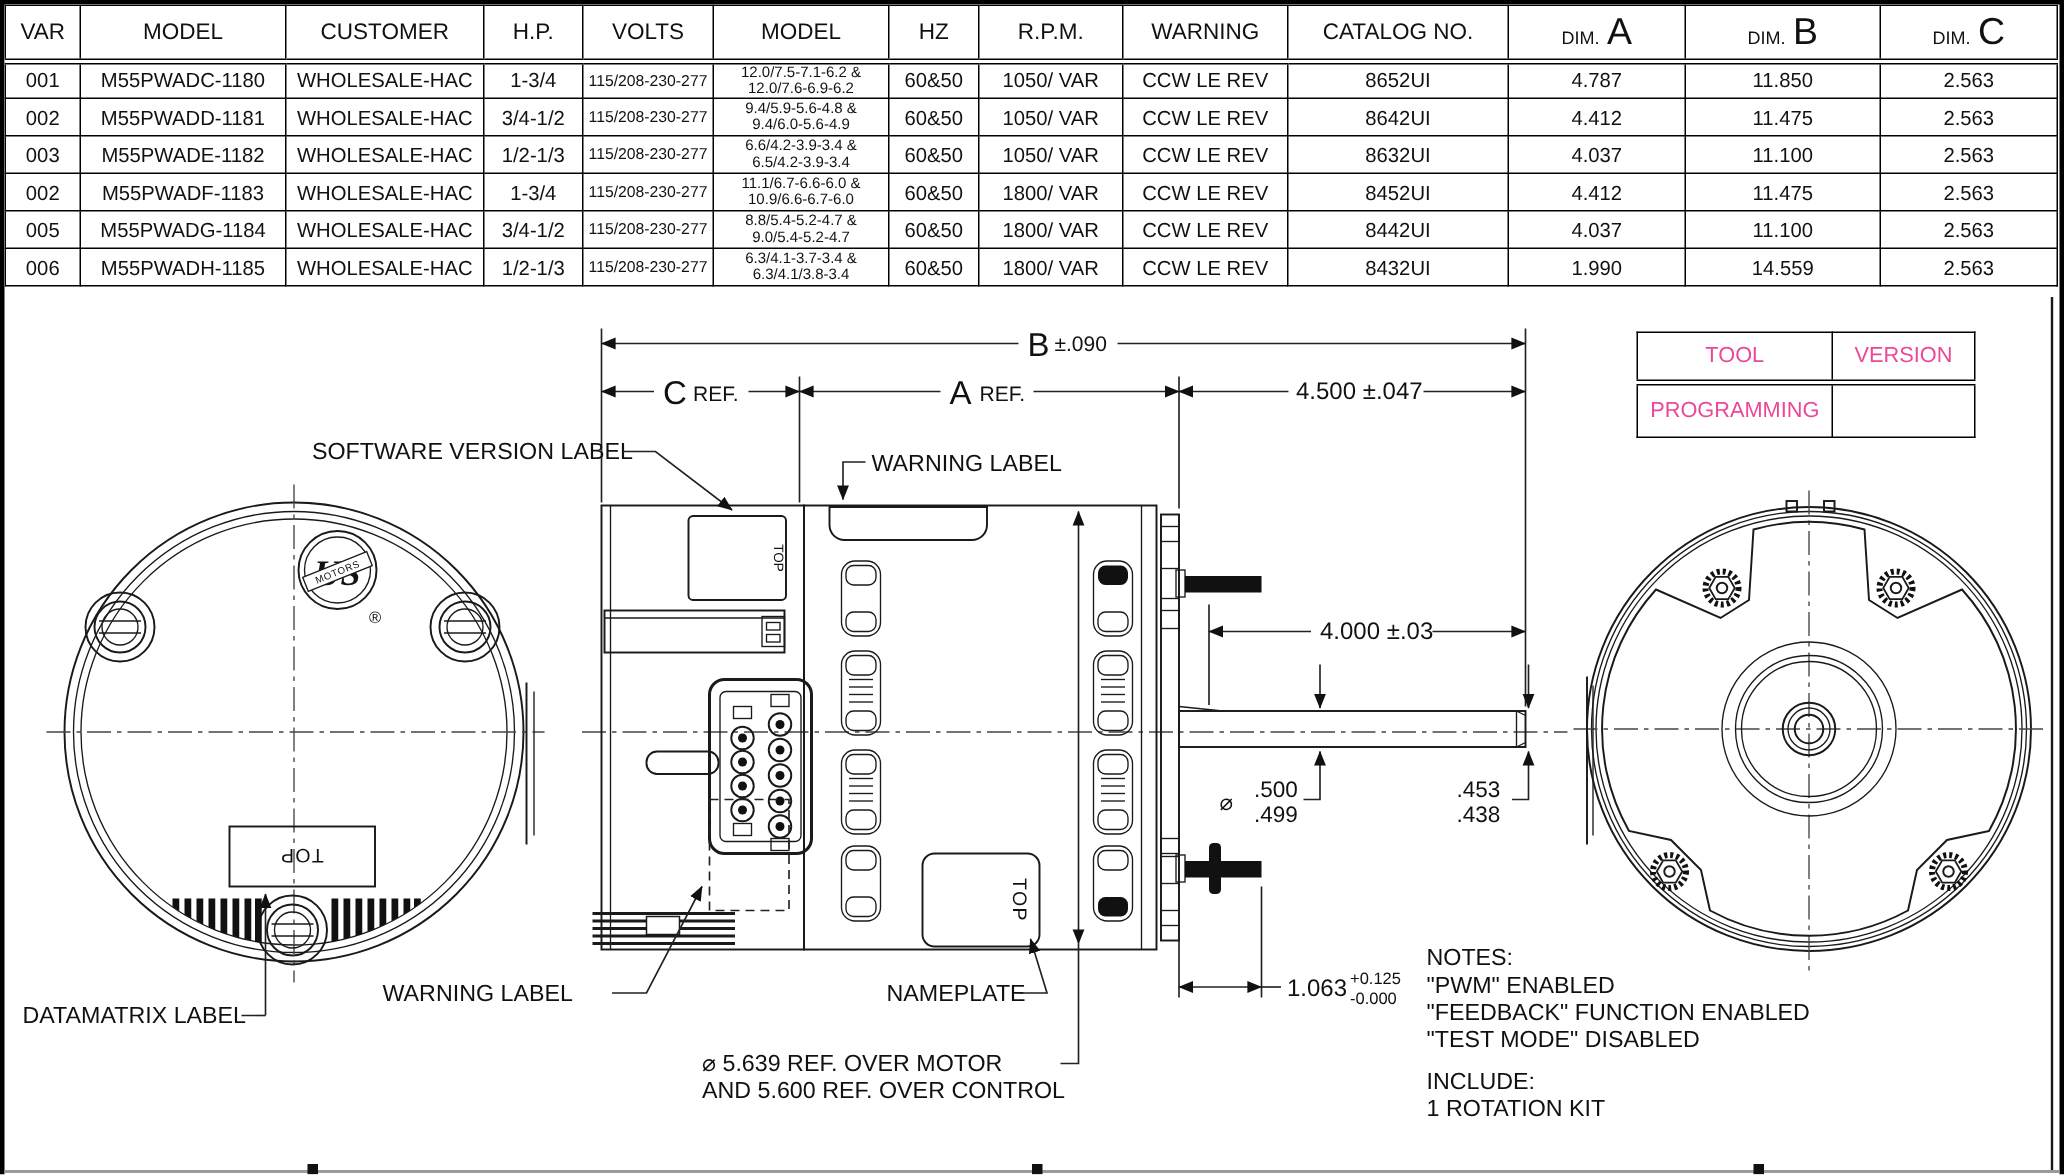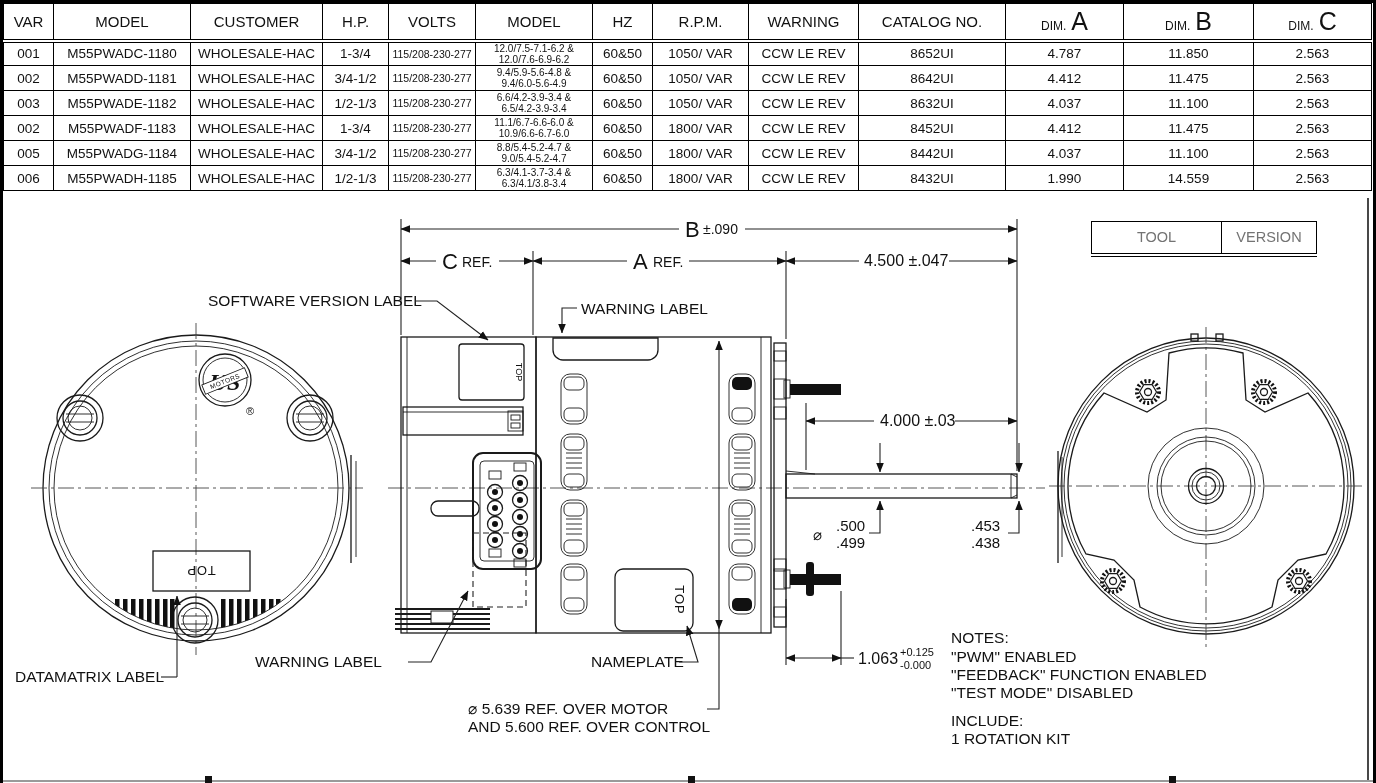--- a/index.html
+++ b/index.html
@@ -11,21 +11,21 @@
   table.spec th, table.spec td { border:1.6px solid #000; text-align:center; vertical-align:middle;
            color:#111; padding:0 1px; overflow:hidden; }
   table.spec th { height:37px; font-weight:400; font-size:15px; border-bottom:4px double #000; }
   table.spec td { height:25px; font-size:13.5px; }
   table.spec td:nth-child(5) { font-size:10.5px; }
   table.spec td:nth-child(6) { font-size:10px; line-height:1.1; white-space:pre-line; }
   .dimsmall { font-size:12px;text-align:center; }
   .dimbig  { font-size:25px; margin-left:5px; }
   
   table.tool { position:absolute; left:1088px; top:218px; border-collapse:collapse; table-layout:fixed; z-index:2; background:#fff; }
-  table.tool th, table.tool td { border:1.8px solid #000; color:#737373; font-weight:400; font-size:14.5px; text-align:center; }
+  table.tool th, table.tool td { border:1.8px solid #000; color:#ec4899; font-weight:400; font-size:14.5px; text-align:center; }
   table.tool th { height:33px; border-bottom:4px double #000; }
   table.tool td { height:37px; }
   
   svg.draw { position:absolute; left:0; top:0; z-index:1; }
   svg.draw * { vector-effect:none; }
   .ln   { stroke:#1a1a1a; stroke-width:1.3; fill:none; }
   .thin { stroke:#1a1a1a; stroke-width:0.9; fill:none; }
   .thk  { stroke:#1a1a1a; stroke-width:2; fill:none; }
   .dk   { fill:#111; stroke:none; }
   .dimln{ stroke:#222; stroke-width:1.1; fill:none; }
@@ -184,20 +184,24 @@
 
   <table class="tool">
     <colgroup>
         <col style="width:130px">
         <col style="width:95px">
       </colgroup>
     <tbody>
         <tr>
       <th>TOOL</th>
       <th>VERSION</th>
+    </tr>
+    <tr>
+      <td>PROGRAMMING</td>
+      <td></td>
     </tr>
   </tbody>
     </table>
 
   <svg class="draw" width="1376" height="783" viewBox="0 0 1376 783">
     <defs>
       <marker id="ah" viewBox="0 0 10 10" refX="9.5" refY="5" markerWidth="9" markerHeight="9" orient="auto-start-reverse">
         <path d="M0,1 L10,5 L0,9 z" fill="#111"></path>
       </marker>
       <clipPath id="backclip">

